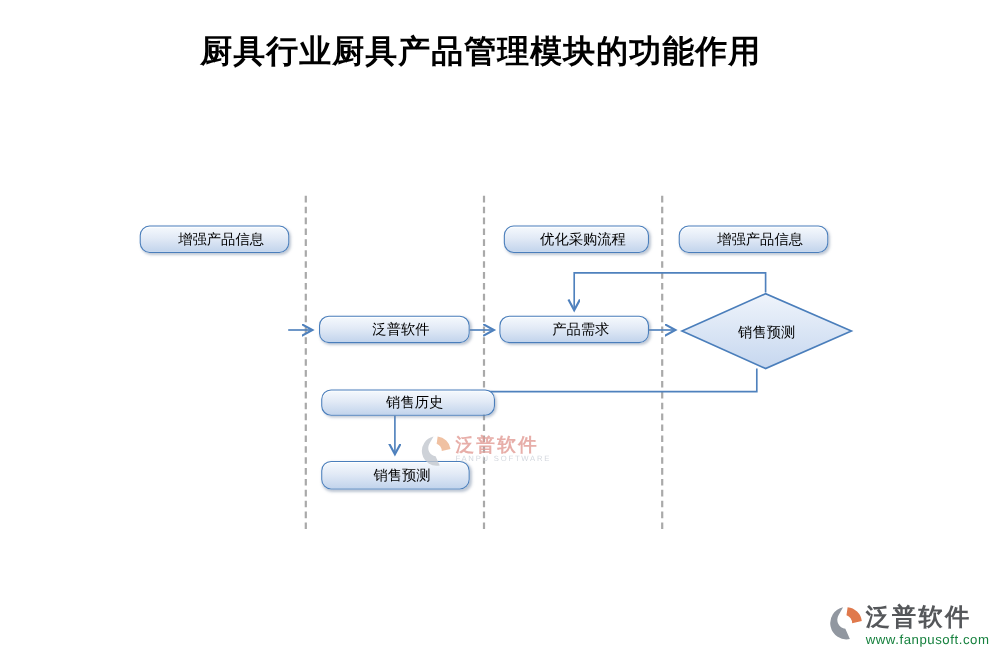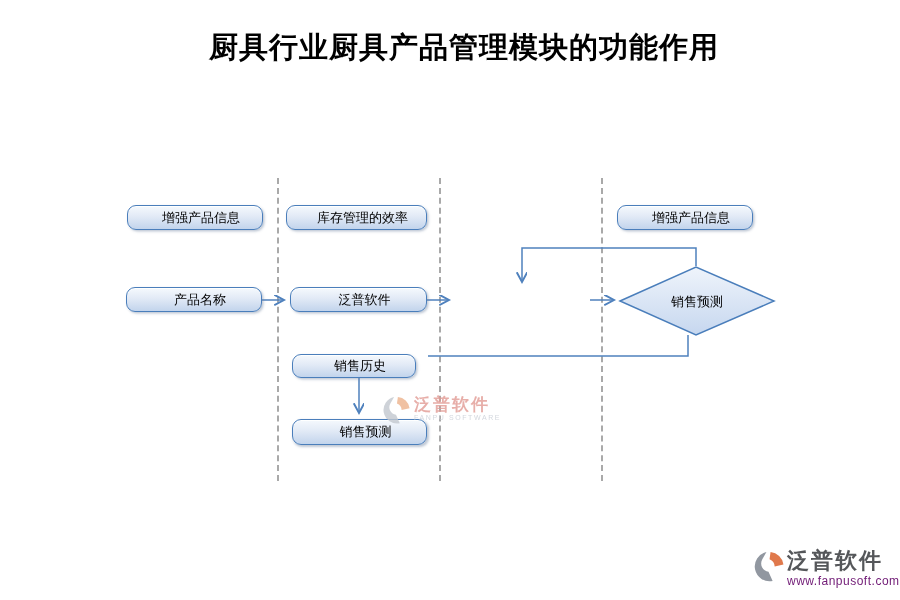--- a/index.html
+++ b/index.html
@@ -5,21 +5,20 @@
   html,body{margin:0;padding:0;background:#ffffff;}
   .canvas{
     position:relative;width:900px;height:600px;background:#ffffff;overflow:hidden;
     font-family:"Liberation Sans","DejaVu Sans",sans-serif;
   }
   
   .title{
     position:absolute;left:0;top:28px;width:874px;text-align:center;
     color:#000;font-weight:bold;font-size:29px;line-height:38px;
     letter-spacing:1px;
-    padding-left:27px;
   }
   
   .divider{
     position:absolute;top:178px;height:303px;width:0;
     border-left:2px dashed #a9a9a9;
   }
   
   .node{
     position:absolute;box-sizing:border-box;
     border:1.4px solid #4a7ebb;border-radius:9px;
@@ -34,21 +33,21 @@
   .edges{position:absolute;left:0;top:0;pointer-events:none;}
   
   .wm{position:absolute;left:381px;top:395px;display:flex;align-items:flex-start;opacity:0.8;}
   .wm .mark{width:30px;height:30px;margin-right:3px;}
   .wm-name{font-size:17px;font-weight:bold;color:#e29b94;line-height:19px;letter-spacing:2px;}
   .wm-sub{font-size:7px;color:#c9ced6;letter-spacing:1.6px;}
   
   .brand{position:absolute;left:752px;top:548px;display:flex;align-items:flex-start;}
   .brand .mark{width:33px;height:33px;margin-right:2px;margin-top:2px;}
   .brand-name{font-size:22px;font-weight:bold;color:#55575a;line-height:25px;letter-spacing:2px;}
-  .brand-url{font-size:12px;color:#701a75;letter-spacing:0.5px;margin-top:1px;}
+  .brand-url{font-size:12px;color:#15803d;letter-spacing:0.5px;margin-top:1px;}
 </style>
 </head>
 <body>
 
 <div class="canvas">
 
   <div class="title">
     <div>厨具行业厨具产品管理模块的功能作用</div>
   </div>
 
@@ -71,29 +70,29 @@
       <line x1="427" y1="300" x2="449" y2="300" marker-end="url(#arr)"></line>
       <line x1="590" y1="300" x2="614" y2="300" marker-end="url(#arr)"></line>
       <polyline points="696,266 696,248 522,248 522,282" marker-end="url(#arr)"></polyline>
       <line x1="359" y1="378" x2="359" y2="413" marker-end="url(#arr)"></line>
       <polyline points="688,335 688,356 428,356"></polyline>
     </g>
     <polygon points="620,301 696,267 774,301 696,335" fill="url(#dg)" stroke="#4a7ebb" stroke-width="1.5"></polygon>
   </svg>
 
   <div class="node" style="left:127px;top:205px;width:136px;height:25px">增强产品信息</div>
-  <div class="node" style="left:286px;top:205px;width:141px;height:25px">库存管理的效率</div>
+  <div class="node" style="left:458px;top:205px;width:132px;height:25px">优化采购流程</div>
   <div class="node" style="left:617px;top:205px;width:136px;height:25px">增强产品信息</div>
 
-  <div class="node" style="left:126px;top:287px;width:136px;height:25px">产品名称</div>
   <div class="node" style="left:290px;top:287px;width:137px;height:25px">泛普软件</div>
+  <div class="node" style="left:454px;top:287px;width:136px;height:25px">产品需求</div>
 
   <div class="diamond-label" style="left:620px;top:293px;width:154px;">销售预测</div>
 
-  <div class="node" style="left:292px;top:354px;width:124px;height:24px">销售历史</div>
+  <div class="node" style="left:292px;top:354px;width:158px;height:24px">销售历史</div>
   <div class="node" style="left:292px;top:419px;width:135px;height:26px">销售预测</div>
 
   <div class="wm">
     <svg class="mark" viewBox="0 0 32 32">
       <path d="M14,2 A14,14 0 1 0 20,30 L16,21 A8,8 0 0 1 10,9 Z" fill="#c3c8cf"></path>
       <path d="M18,2 A14,14 0 0 1 30.5,14 L22,16 A8,8 0 0 0 17,9 Z" fill="#edb28c"></path>
     </svg>
     <div>
       <div class="wm-name">泛普软件</div>
       <div class="wm-sub">FANPU SOFTWARE</div>

